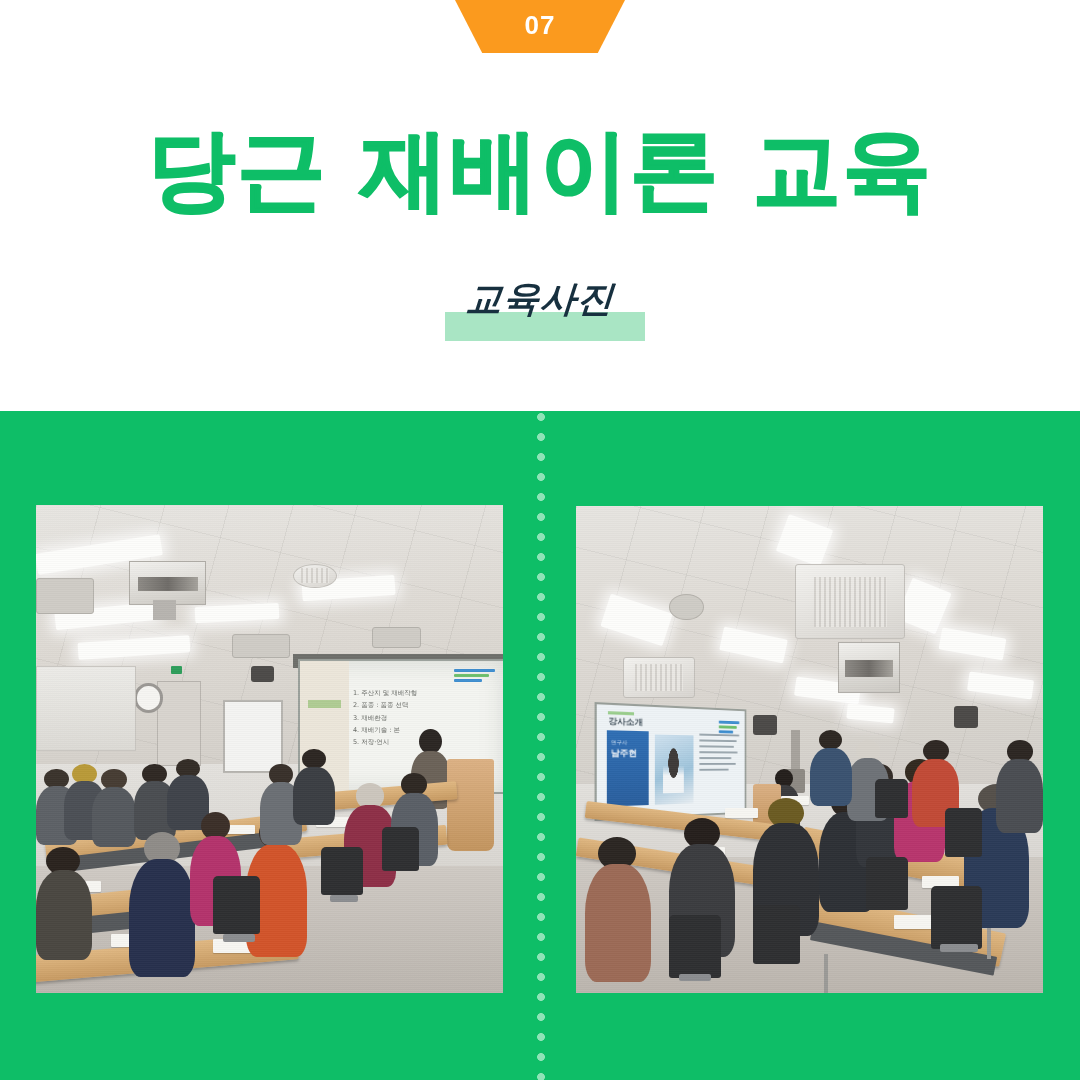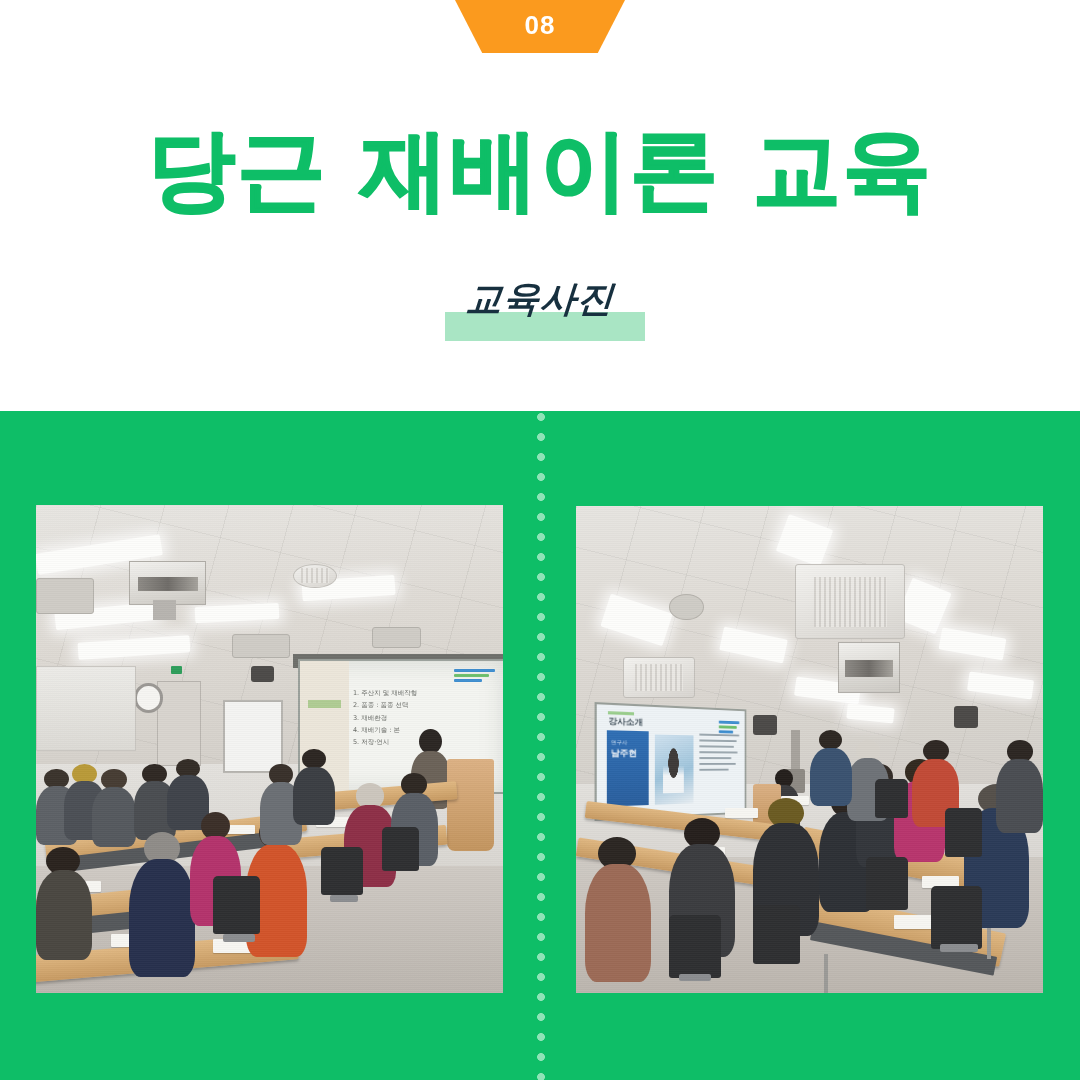--- a/index.html
+++ b/index.html
@@ -135,21 +135,21 @@
     background:repeating-linear-gradient(0deg,rgba(255,255,255,.025) 0 1px,rgba(0,0,0,.02) 1px 2px);}
 </style>
 </head>
 <body>
 
 <div class="card">
 
   <div class="top-area">
 
     <div class="step-badge">
-      <span>08</span>
+      <span>07</span>
     </div>
 
     <div class="main-title">당근 재배이론 교육</div>
 
     <div class="sub-wrap">
       <div class="sub-highlight"></div>
       <div class="sub-text">교육사진</div>
     </div>
 
   </div>

